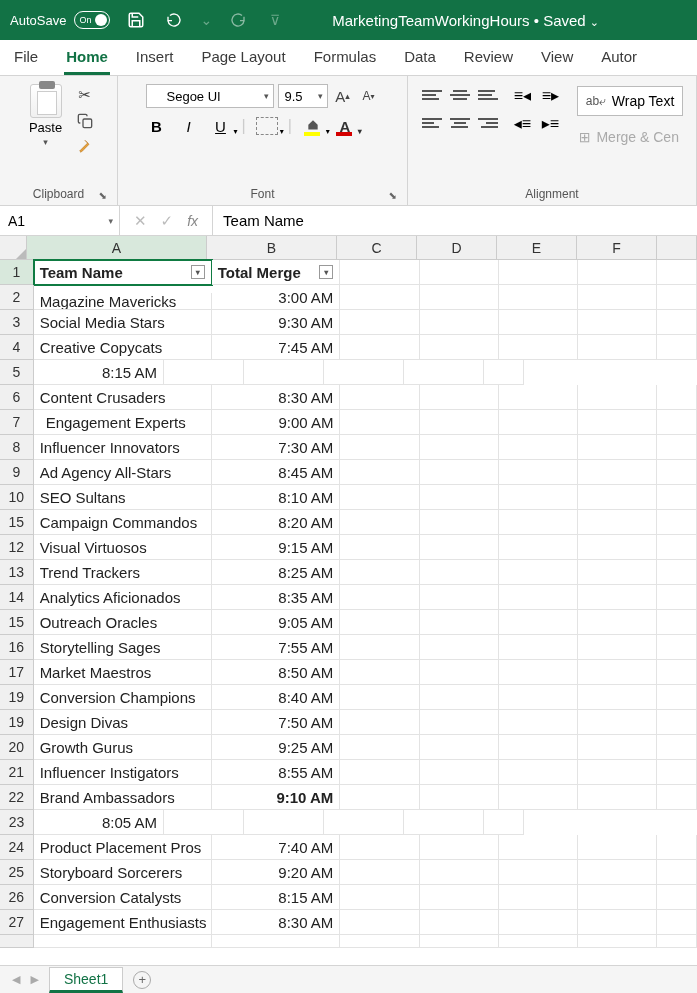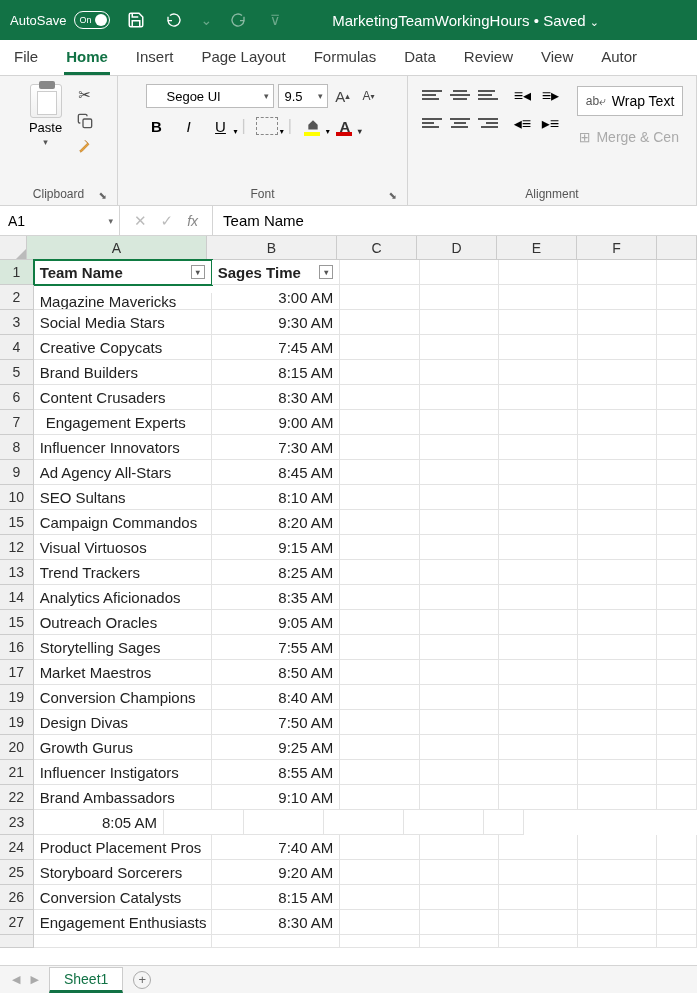--- a/index.html
+++ b/index.html
@@ -313,21 +313,21 @@
       </div>
   </div>
   <div id="grid-rows">
       <div class="row">
         <div class="row-h sel">1</div>
         <div class="cell hdr active col-A" style="width: 180px;">
           <span>Team Name</span>
           <span class="filter-caret">▾</span>
         </div>
         <div class="cell hdr col-B" style="width: 130px;">
-          <span>Sages Time</span>
+          <span>Total Merge</span>
           <span class="filter-caret">▾</span>
         </div>
         <div class="cell " style="width: 80px;"></div>
         <div class="cell " style="width: 80px;"></div>
         <div class="cell " style="width: 80px;"></div>
         <div class="cell " style="width: 80px;"></div>
         <div class="cell " style="width: 40px;"></div>
       </div>
       <div class="row">
         <div class="row-h">2</div>
@@ -354,21 +354,20 @@
         <div class="cell col-A" style="width: 180px;">Creative Copycats</div>
         <div class="cell time col-B" style="width: 130px;">7:45 AM</div>
         <div class="cell " style="width: 80px;"></div>
         <div class="cell " style="width: 80px;"></div>
         <div class="cell " style="width: 80px;"></div>
         <div class="cell " style="width: 80px;"></div>
         <div class="cell " style="width: 40px;"></div>
       </div>
       <div class="row">
         <div class="row-h">5</div>
-        <div class="cell col-A" style="width: 180px;">Brand Builders</div>
         <div class="cell time col-B" style="width: 130px;">8:15 AM</div>
         <div class="cell " style="width: 80px;"></div>
         <div class="cell " style="width: 80px;"></div>
         <div class="cell " style="width: 80px;"></div>
         <div class="cell " style="width: 80px;"></div>
         <div class="cell " style="width: 40px;"></div>
       </div>
       <div class="row">
         <div class="row-h">6</div>
         <div class="cell col-A" style="width: 180px;">Content Crusaders</div>
@@ -525,21 +524,21 @@
         <div class="cell time col-B" style="width: 130px;">8:55 AM</div>
         <div class="cell " style="width: 80px;"></div>
         <div class="cell " style="width: 80px;"></div>
         <div class="cell " style="width: 80px;"></div>
         <div class="cell " style="width: 80px;"></div>
         <div class="cell " style="width: 40px;"></div>
       </div>
       <div class="row">
         <div class="row-h">22</div>
         <div class="cell col-A" style="width: 180px;">Brand Ambassadors</div>
-        <div class="cell time col-B" style="width: 130px;">9:10 AM</div>
+        <div class="cell time col-B" style="width: 130px; font-weight: bold;">9:10 AM</div>
         <div class="cell " style="width: 80px;"></div>
         <div class="cell " style="width: 80px;"></div>
         <div class="cell " style="width: 80px;"></div>
         <div class="cell " style="width: 80px;"></div>
         <div class="cell " style="width: 40px;"></div>
       </div>
       <div class="row">
         <div class="row-h">23</div>
         <div class="cell time col-B" style="width: 130px;">8:05 AM</div>
         <div class="cell " style="width: 80px;"></div>

